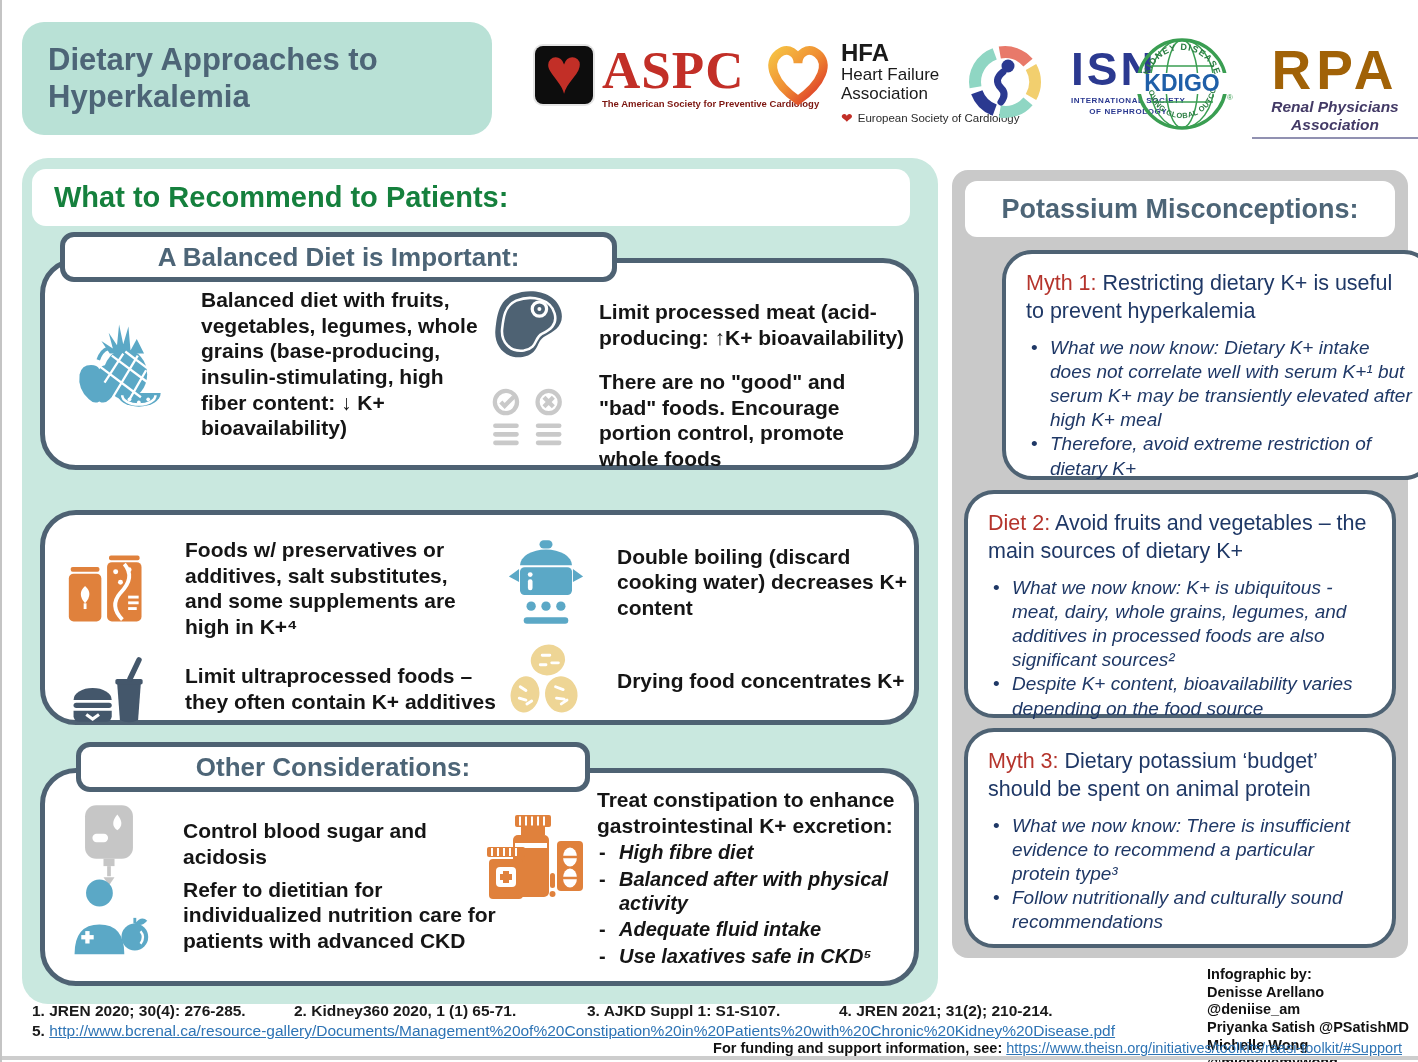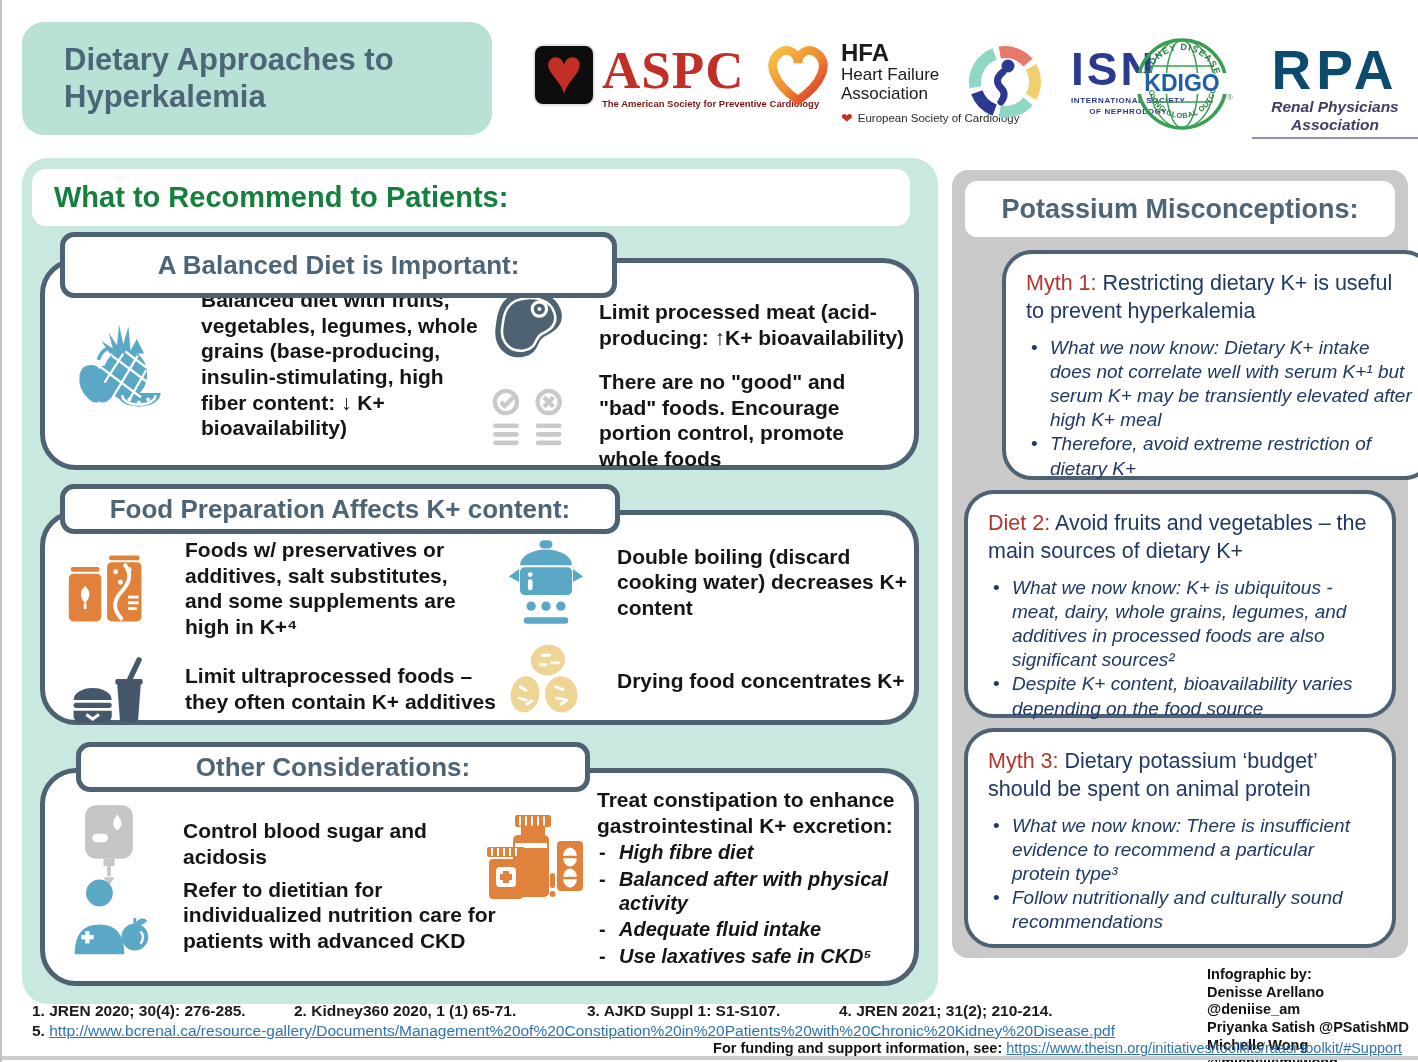--- a/index.html
+++ b/index.html
@@ -3,21 +3,21 @@
 <meta charset="utf-8">
 <style>
   * { margin:0; padding:0; box-sizing:border-box; }
   body { background:#fff; font-family:"Liberation Sans", sans-serif; }
   #root { position:relative; width:1418px; height:1062px; background:#fff; overflow:hidden; border-left:2px solid #c4c4c4; }
   .abs { position:absolute; }
 
   
   .header-title { left:20px; top:22px; width:470px; height:113px; background:#b9e1d6; border-radius:22px;
     display:flex; align-items:center; padding:0 26px; }
-  .header-title h1 { font-size:31px; font-weight:bold; color:#4d6577; line-height:1.18;margin-left:16px; }
+  .header-title h1 { font-size:31px; font-weight:bold; color:#4d6577; line-height:1.18; }
 
   .logo-aspc { left:533px; top:46px; display:flex; gap:9px; align-items:flex-start; }
   .aspc-mark { width:58px; height:58px; background:#0d0d0d; border-radius:8px; box-shadow:0 0 0 2px #e4e4e4;
     overflow:hidden; position:relative; flex:0 0 auto; }
   .aspc-mark span { position:absolute; left:50%; top:50%; transform:translate(-50%,-56%); font-size:64px; color:#c22f27; line-height:1; }
   .aspc-abbr { font-family:"Liberation Serif", serif; font-size:53px; font-weight:bold; color:#c22f27; line-height:0.92; letter-spacing:1px; }
   .aspc-tag { font-size:9.5px; font-weight:bold; color:#7c150f; margin-top:3px; }
 
   .logo-hfa { left:757px; top:40px; display:flex; gap:4px; align-items:flex-start; }
   .hfa-abbr { font-size:24px; font-weight:800; color:#1a1a1a; line-height:1.05; }
@@ -25,33 +25,33 @@
   .hfa-esc { margin-top:8px; display:flex; align-items:center; gap:5px; font-size:11.5px; color:#2b2b2b; }
   .esc-heart { color:#c22f27; font-size:14px; line-height:1; }
 
   .logo-isn { left:961px; top:40px; display:flex; align-items:center; gap:24px; }
   .isn-abbr { font-size:46px; font-weight:800; color:#2b3990; letter-spacing:3px; line-height:1; }
   .isn-sub { font-size:8px; font-weight:bold; color:#2b3990; letter-spacing:0.6px; text-align:center; line-height:1.35; margin-top:4px; }
 
   .logo-kdigo { left:1126px; top:30px; }
 
   .logo-rpa { left:1250px; top:44px; text-align:center; }
-  .rpa-abbr { font-size:55px; font-weight:800; color:#0c4a6e; letter-spacing:5px; line-height:0.95; }
+  .rpa-abbr { font-size:55px; font-weight:800; color:#a16207; letter-spacing:5px; line-height:0.95; }
   .rpa-sub { font-size:15.5px; font-weight:bold; color:#433a66; border-bottom:2px solid #9191b1; padding-bottom:3px; margin-top:2px;font-style:italic; }
 
   
   .left-panel { left:20px; top:158px; width:916px; height:846px; background:#c9e8df; border-radius:26px; }
   .recommend-header { left:30px; top:169px; width:878px; height:57px; background:#fff; border-radius:14px;
     display:flex; align-items:center; padding-left:22px; font-size:29px; font-weight:bold; color:#15803d; }
 
   .sec-box { background:#fff; border:5px solid #4e6273; border-radius:36px; position:absolute; }
   .sec-title { background:#fff; border:5px solid #4e6273; border-radius:14px; position:absolute; z-index:2;
     display:flex; align-items:center; justify-content:center; font-size:26px; font-weight:bold; color:#4d6577; }
   #sec-box-0 { left:38px; top:258px; width:879px; height:212px; }
-  #sec-title-0 { left:58px; top:232px; width:557px; height:66px; }
+  #sec-title-0 { left:58px; top:232px; width:557px; height:50px; }
   #sec-box-1 { left:38px; top:510px; width:879px; height:215px; }
   #sec-title-1 { left:58px; top:484px; width:560px; height:50px; }
   #sec-box-2 { left:38px; top:768px; width:879px; height:218px; }
   #sec-title-2 { left:74px; top:742px; width:514px; height:50px; }
 
   .item { position:absolute; display:flex; align-items:center; gap:28px; }
   .icon-cell { flex:0 0 auto; display:flex; justify-content:center; align-items:center; }
   .item-text { font-size:21px; font-weight:bold; color:#151515; line-height:1.22; }
 
   .b1-left { left:16px; top:0; height:100%; width:430px; }
@@ -233,21 +233,20 @@
             <rect x="56" y="42" width="30" height="5.5" rx="2.5"></rect>
               <rect x="56" y="52" width="30" height="5.5" rx="2.5"></rect>
               <rect x="56" y="62" width="30" height="5.5" rx="2.5"></rect>
           </g>
         </svg>
       </div>
       <div class="item-text">There are no "good" and "bad" foods. Encourage portion control, promote whole foods</div>
     </div>
   </div>
 
-  <div class="sec-title" id="sec-title-1">Food Preparation Affects K+ content:</div>
   <div class="sec-box" id="sec-box-1">
     <div class="item b2-l1">
       <div class="icon-cell" style="width:96px">
         <svg width="88" height="100" viewBox="0 0 92 100">
           <g fill="#e0813c">
             <rect x="6" y="28" width="30" height="5" rx="2"></rect>
             <rect x="4" y="35" width="34" height="50" rx="5"></rect>
             <rect x="46" y="16" width="32" height="5" rx="2"></rect>
             <rect x="44" y="23" width="36" height="62" rx="5"></rect>
           </g>

